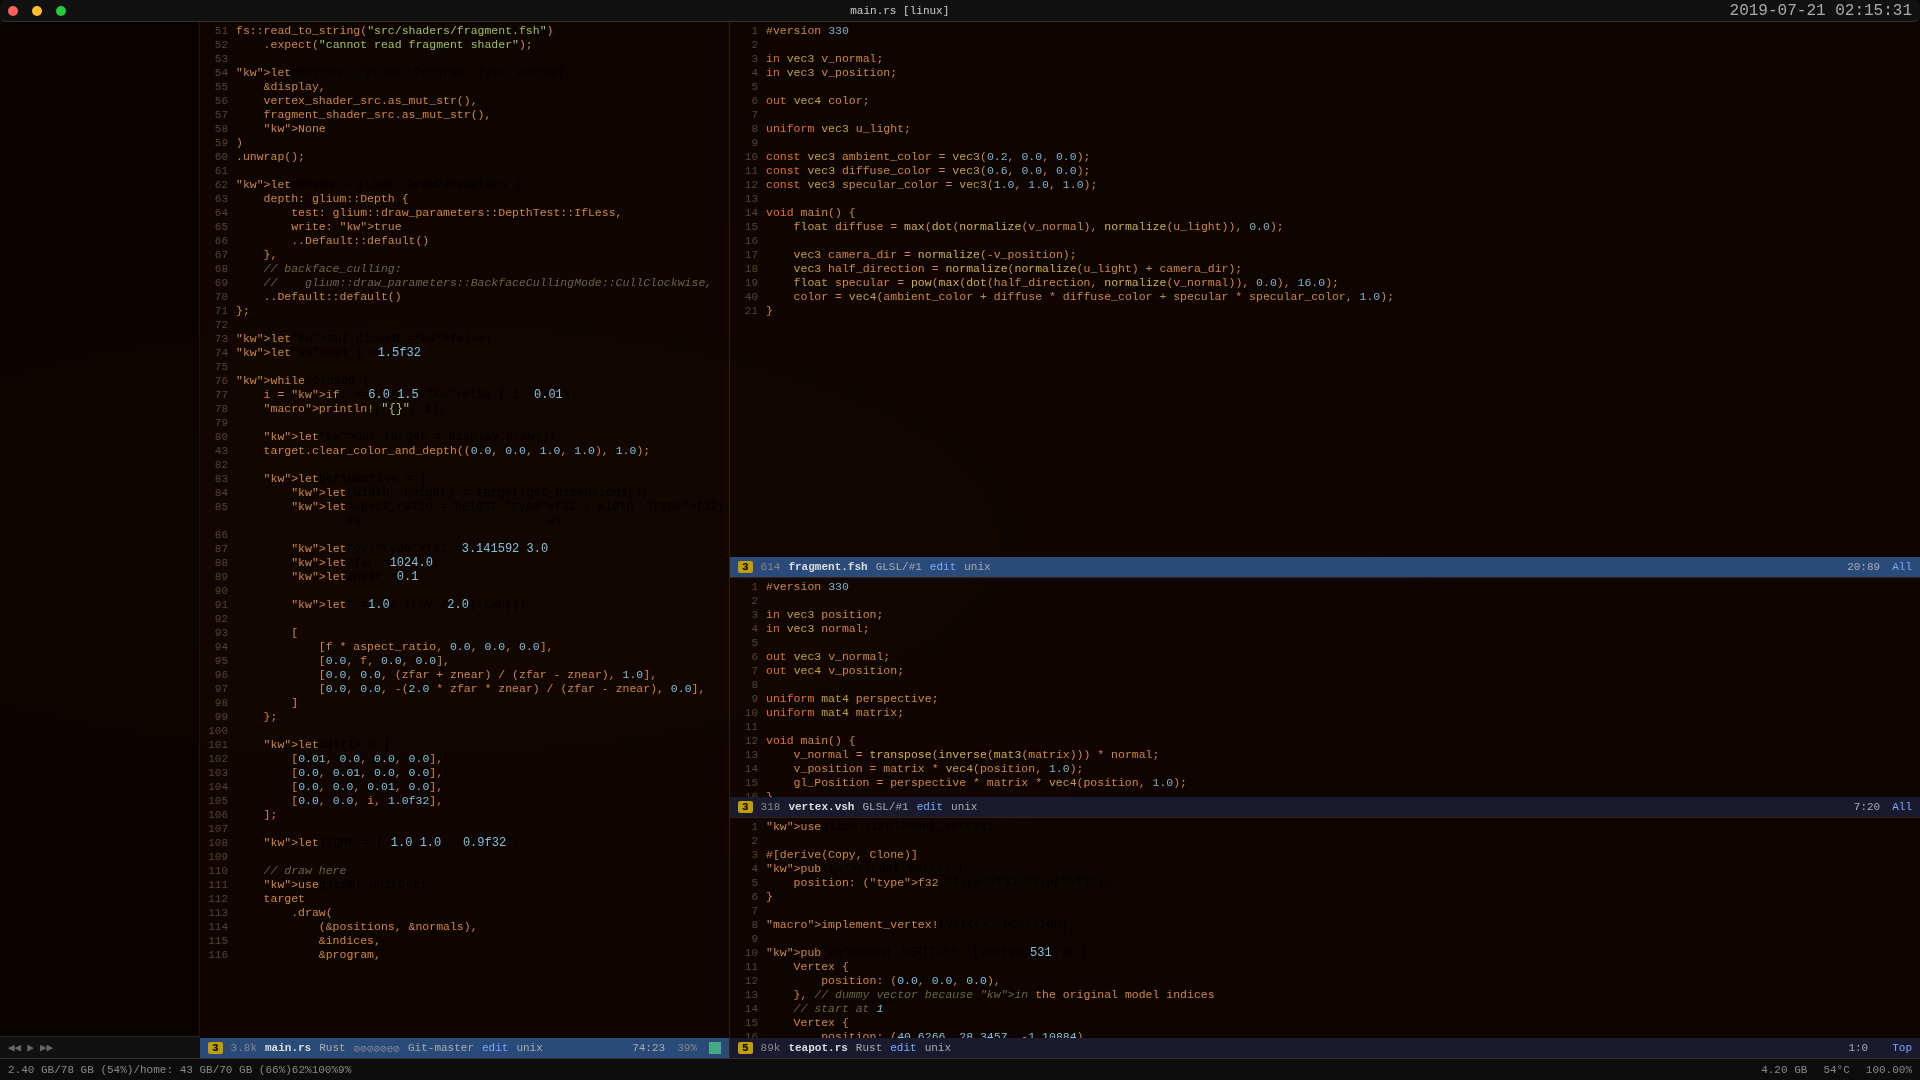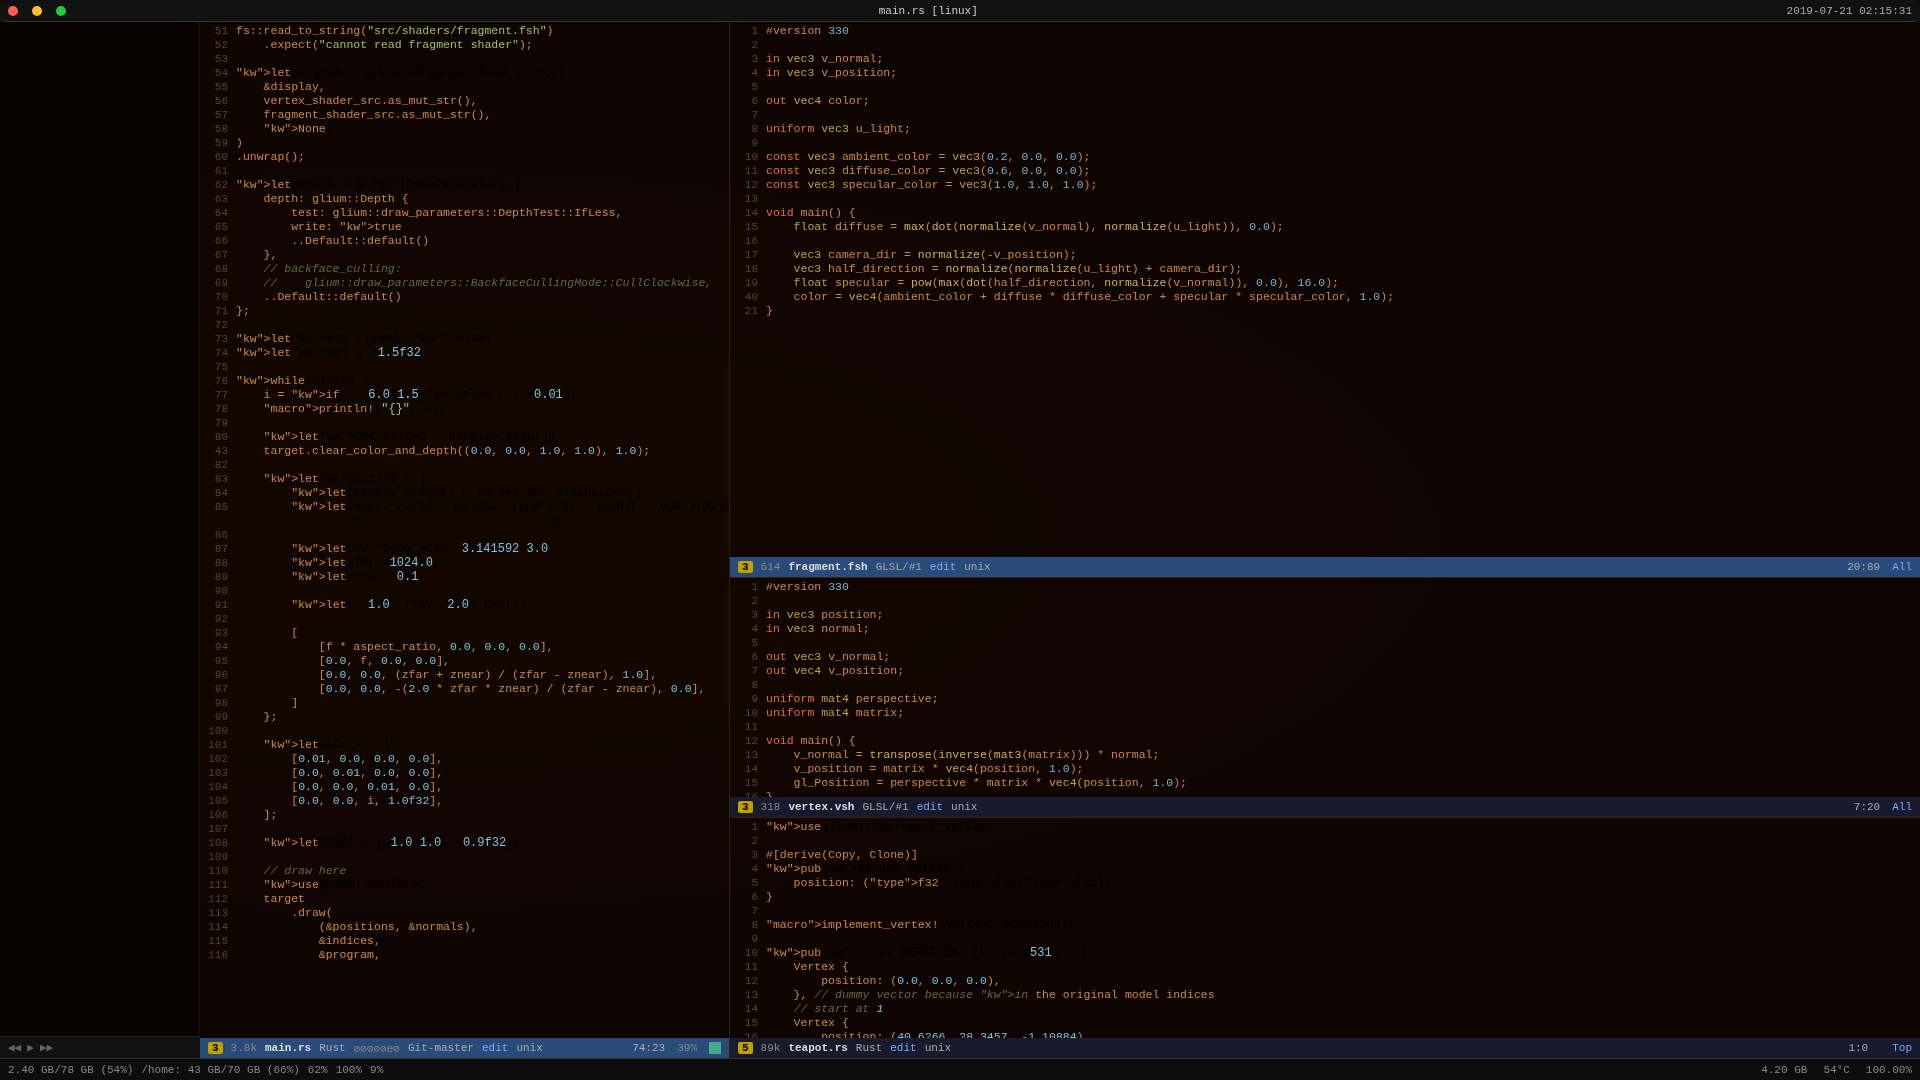--- a/index.html
+++ b/index.html
@@ -36,21 +36,21 @@
       border-radius: 6px;
     }
     .top-bar-left {
       display: flex;
       gap: 10px;
       color: #888;
       font-size: 11px;
     }
     .top-bar-right {
       color: #aaa;
-      font-size: 11px;
+      font-size: 16px;
     }
     .top-bar-center {
       color: #ccc;
       font-size: 11px;
     }
     .win-btn {
       display: inline-block;
       width: 10px;
       height: 10px;
       border-radius: 50%;
@@ -66,21 +66,21 @@
       bottom: 0; left: 0; right: 0;
       height: 22px;
       background: #0d0d0d;
       display: flex;
       align-items: center;
       padding: 0 8px;
       z-index: 10;
       border-top: 1px solid #333;
       color: #888;
       font-size: 11px;
-      gap: 8px;
+      gap: 0;
     }
     .bottom-bar-right {
       margin-left: auto;
       display: flex;
       gap: 16px;
       align-items: flex-start;
     }
 
     
     .editor-container {

